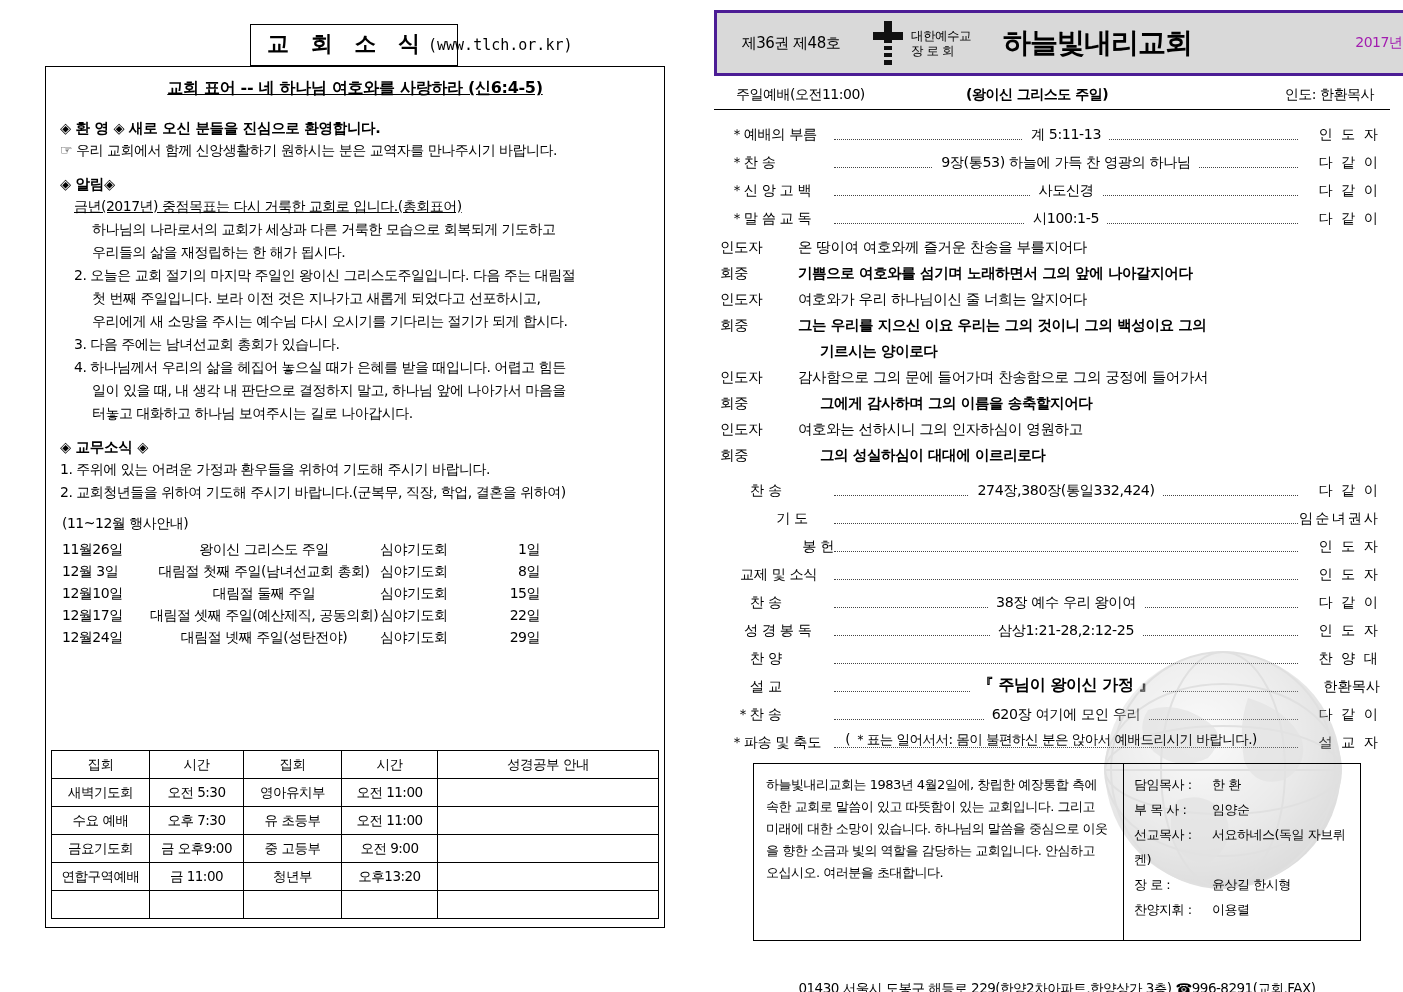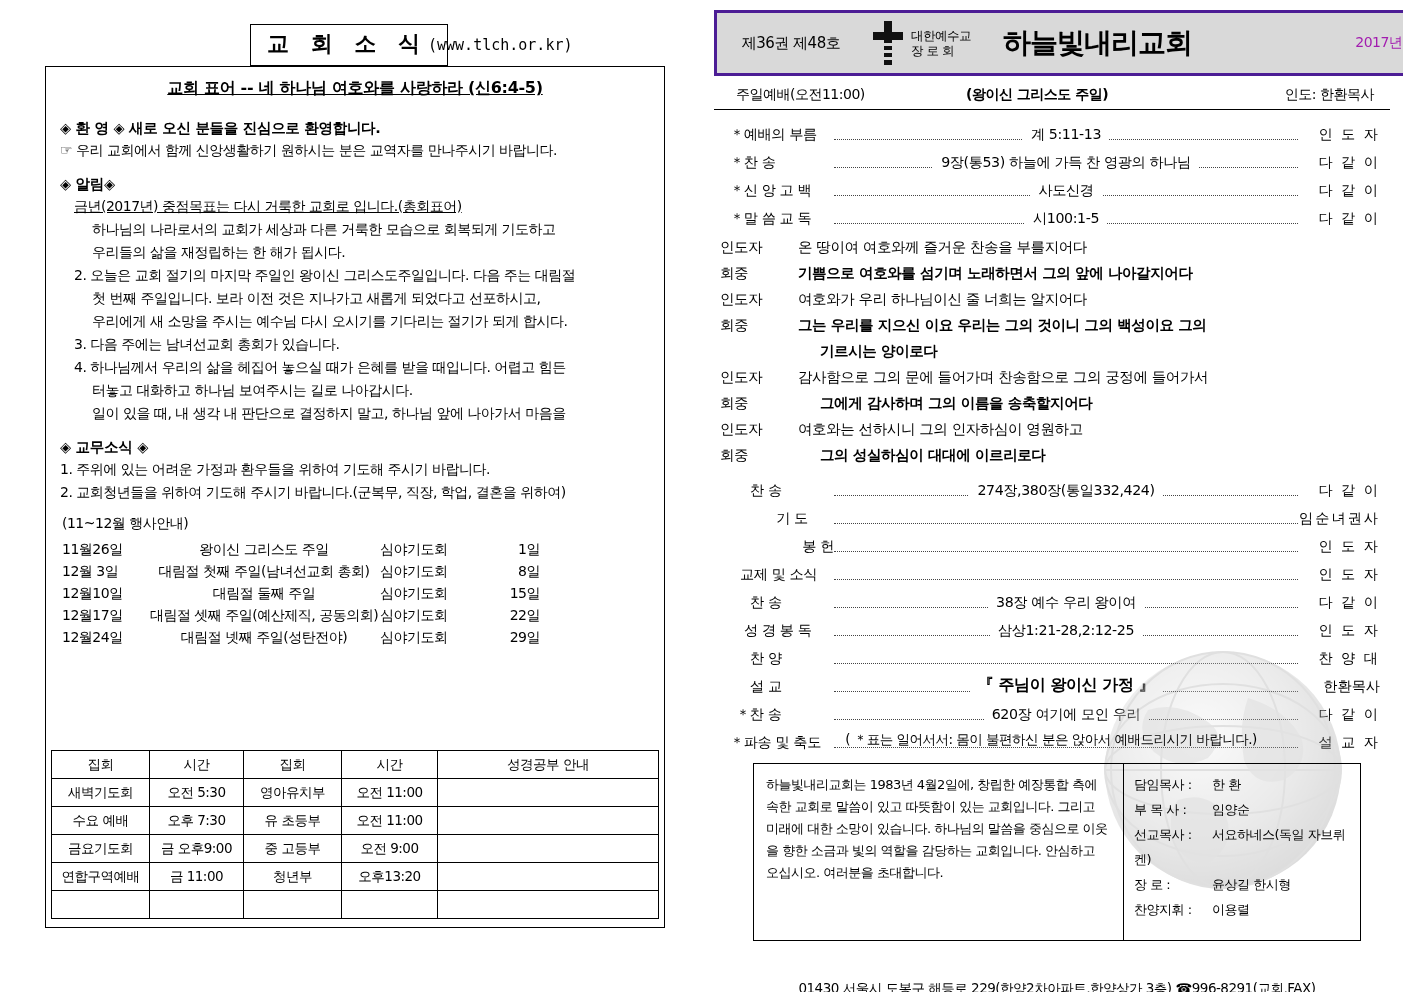--- a/index.html
+++ b/index.html
@@ -13,21 +13,21 @@
     overflow: hidden;
   }
   .page { position:absolute; top:0; left:0; width:1403px; height:992px; }
 
   
   .left { position:absolute; left:0; top:0; width:700px; height:992px; }
 
   .left-head { position:absolute; left:250px; top:24px; width:420px; height:42px; }
   .left-title-box {
     position:absolute; left:0; top:0;
-    border:1px solid #000; padding:4px 20px 6px 16px;
+    border:1px solid #000; padding:4px 30px 6px 16px;
     font-size:22px; font-weight:bold; letter-spacing:7px;
     font-family:"DejaVu Sans","Liberation Sans",sans-serif;
   }
   .left-url { position:absolute; left:178px; top:12px; font-size:15px; font-family:"DejaVu Sans Mono","Liberation Mono",monospace; }
 
   .left-box {
     position:absolute; left:45px; top:66px; width:620px; height:862px;
     border:1px solid #000;
   }
   .slogan {
@@ -140,22 +140,22 @@
       <div class="sec">
         <div class="sec-title">◈ 알림◈</div>
         <div class="ln indent1"><span class="u">금년(2017년) 중점목표는 다시 거룩한 교회로 입니다.(총회표어)</span></div>
         <div class="ln indent2">하나님의 나라로서의 교회가 세상과 다른 거룩한 모습으로 회복되게 기도하고</div>
         <div class="ln indent2">우리들의 삶을 재정립하는 한 해가 됩시다.</div>
         <div class="ln indent1"><span>2.</span> <span>오늘은 교회 절기의 마지막 주일인 왕이신 그리스도주일입니다. 다음 주는 대림절</span></div>
         <div class="ln indent2">첫 번째 주일입니다. 보라 이전 것은 지나가고 새롭게 되었다고 선포하시고,</div>
         <div class="ln indent2">우리에게 새 소망을 주시는 예수님 다시 오시기를 기다리는 절기가 되게 합시다.</div>
         <div class="ln indent1"><span>3.</span> <span>다음 주에는 남녀선교회 총회가 있습니다.</span></div>
         <div class="ln indent1"><span>4.</span> <span>하나님께서 우리의 삶을 헤집어 놓으실 때가 은혜를 받을 때입니다. 어렵고 힘든</span></div>
+        <div class="ln indent2">일이 있을 때, 내 생각 내 판단으로 결정하지 말고, 하나님 앞에 나아가서 마음을</div>
         <div class="ln indent2">터놓고 대화하고 하나님 보여주시는 길로 나아갑시다.</div>
-        <div class="ln indent2">일이 있을 때, 내 생각 내 판단으로 결정하지 말고, 하나님 앞에 나아가서 마음을</div>
       </div>
 
       <div class="sec">
         <div class="sec-title">◈ 교무소식 ◈</div>
         <div class="ln">1. 주위에 있는 어려운 가정과 환우들을 위하여 기도해 주시기 바랍니다.</div>
         <div class="ln">2. 교회청년들을 위하여 기도해 주시기 바랍니다.(군복무, 직장, 학업, 결혼을 위하여)</div>
       </div>
 
       <div class="sched">
         <div class="ln" style="margin-bottom:4px;">(11~12월 행사안내)</div>

